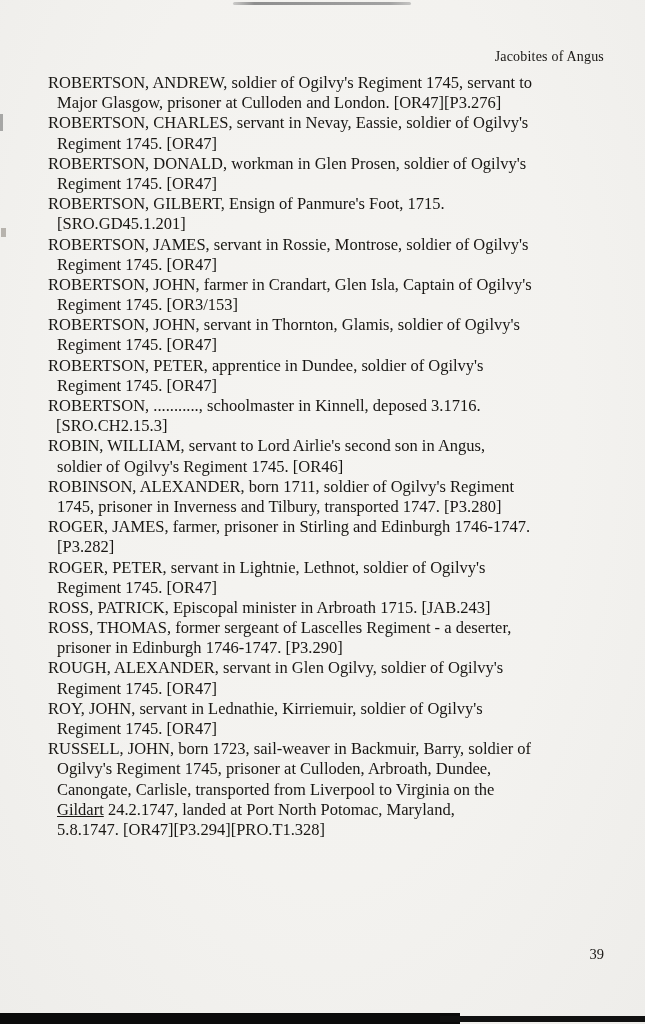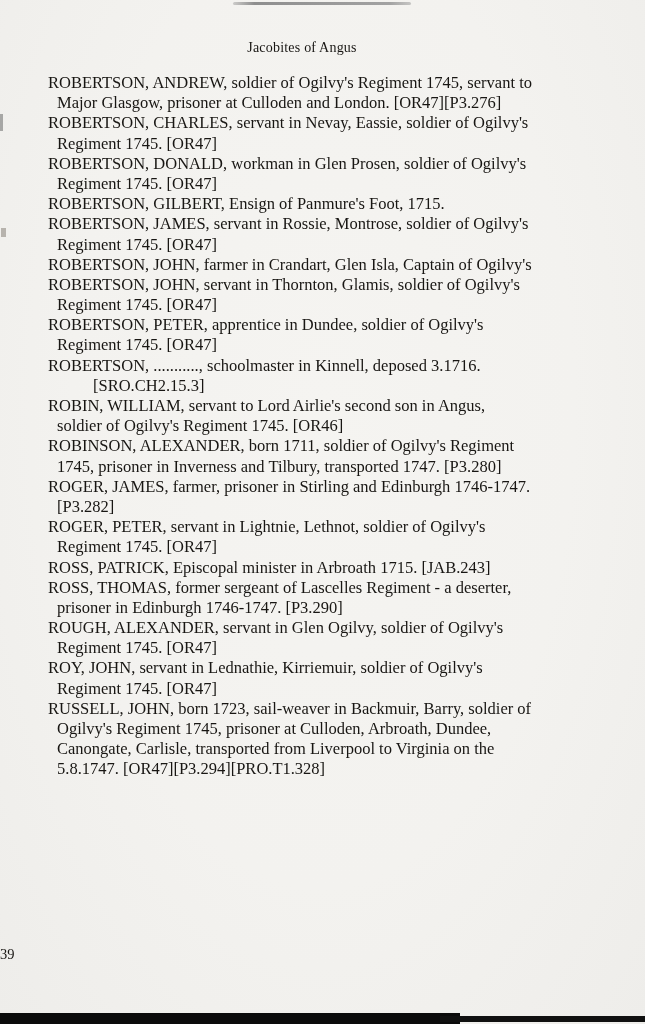--- a/index.html
+++ b/index.html
@@ -10,42 +10,42 @@
   }
   .page {
     position: relative;
     width: 645px; height: 1024px;
     overflow: hidden;
     background: radial-gradient(ellipse at 50% 40%, #f5f4f1 0%, #f3f2ef 55%, #eeedea 100%);
     color: #181613;
   }
   .header-title {
     position: absolute;
-    top: 40px; left: 0; width: 604px;
-    text-align: center;
+    top: 49px; left: 0; width: 604px;
+    text-align: right;
     font-size: 14px; line-height: 16px;
     letter-spacing: 0.2px;
   }
   .entries {
     position: absolute;
     top: 73px; left: 0; width: 558px;
   }
   .line {
     height: 20.2px; line-height: 20.2px;
     font-size: 16.5px;
     white-space: nowrap;
     padding-left: 48px;
   }
   .line.cont  { padding-left: 57px; }
-  .line.cont2 { padding-left: 93px; }
+  .line.cont2 { padding-left: 56px; }
   .underline  { text-decoration: underline; }
   .page-number {
     position: absolute;
     top: 946px; left: 0; width: 604px;
-    text-align: left;
+    text-align: right;
     font-size: 14.5px; line-height: 16px;
   }
   .artifact { position: absolute; }
   .artifact-top-line {
     left: 233px; top: 2px; width: 178px; height: 3px;
     background: linear-gradient(to right, rgba(130,130,130,.35), #8e8e8e 12%, #a2a2a2 88%, rgba(130,130,130,.4));
     border-radius: 2px;
   }
   .artifact-bottom-bar-left  { left: 0;   top: 1013px; width: 460px; height: 11px; background: #0b0b0b; }
   .artifact-bottom-bar-right { left: 440px; top: 1016px; width: 205px; height: 6px; background: #101010; }
@@ -75,29 +75,31 @@
       <div class="line cont">Regiment 1745. [OR47]</div>
     </div>
 
     <div>
       <div class="line first">ROBERTSON, DONALD, workman in Glen Prosen, soldier of Ogilvy's</div>
       <div class="line cont">Regiment 1745. [OR47]</div>
     </div>
 
     <div>
       <div class="line first">ROBERTSON, GILBERT, Ensign of Panmure's Foot, 1715.</div>
+      <div class="line cont">[SRO.GD45.1.201]</div>
     </div>
 
     <div>
       <div class="line first">ROBERTSON, JAMES, servant in Rossie, Montrose, soldier of Ogilvy's</div>
       <div class="line cont">Regiment 1745. [OR47]</div>
     </div>
 
     <div>
       <div class="line first">ROBERTSON, JOHN, farmer in Crandart, Glen Isla, Captain of Ogilvy's</div>
+      <div class="line cont">Regiment 1745. [OR3/153]</div>
     </div>
 
     <div>
       <div class="line first">ROBERTSON, JOHN, servant in Thornton, Glamis, soldier of Ogilvy's</div>
       <div class="line cont">Regiment 1745. [OR47]</div>
     </div>
 
     <div>
       <div class="line first">ROBERTSON, PETER, apprentice in Dundee, soldier of Ogilvy's</div>
       <div class="line cont">Regiment 1745. [OR47]</div>
@@ -146,20 +148,21 @@
 
     <div>
       <div class="line first">ROY, JOHN, servant in Lednathie, Kirriemuir, soldier of Ogilvy's</div>
       <div class="line cont">Regiment 1745. [OR47]</div>
     </div>
 
     <div>
       <div class="line first">RUSSELL, JOHN, born 1723, sail-weaver in Backmuir, Barry, soldier of</div>
       <div class="line cont">Ogilvy's Regiment 1745, prisoner at Culloden, Arbroath, Dundee,</div>
       <div class="line cont">Canongate, Carlisle, transported from Liverpool to Virginia on the</div>
+      <div class="line cont"><span class="underline">Gildart</span><span> 24.2.1747, landed at Port North Potomac, Maryland,</span></div>
       <div class="line cont">5.8.1747. [OR47][P3.294][PRO.T1.328]</div>
     </div>
 
   </div>
 
   <div class="page-number">39</div>
 
   <div class="artifact artifact-bottom-bar-left"></div>
   <div class="artifact artifact-bottom-bar-right"></div>
 

